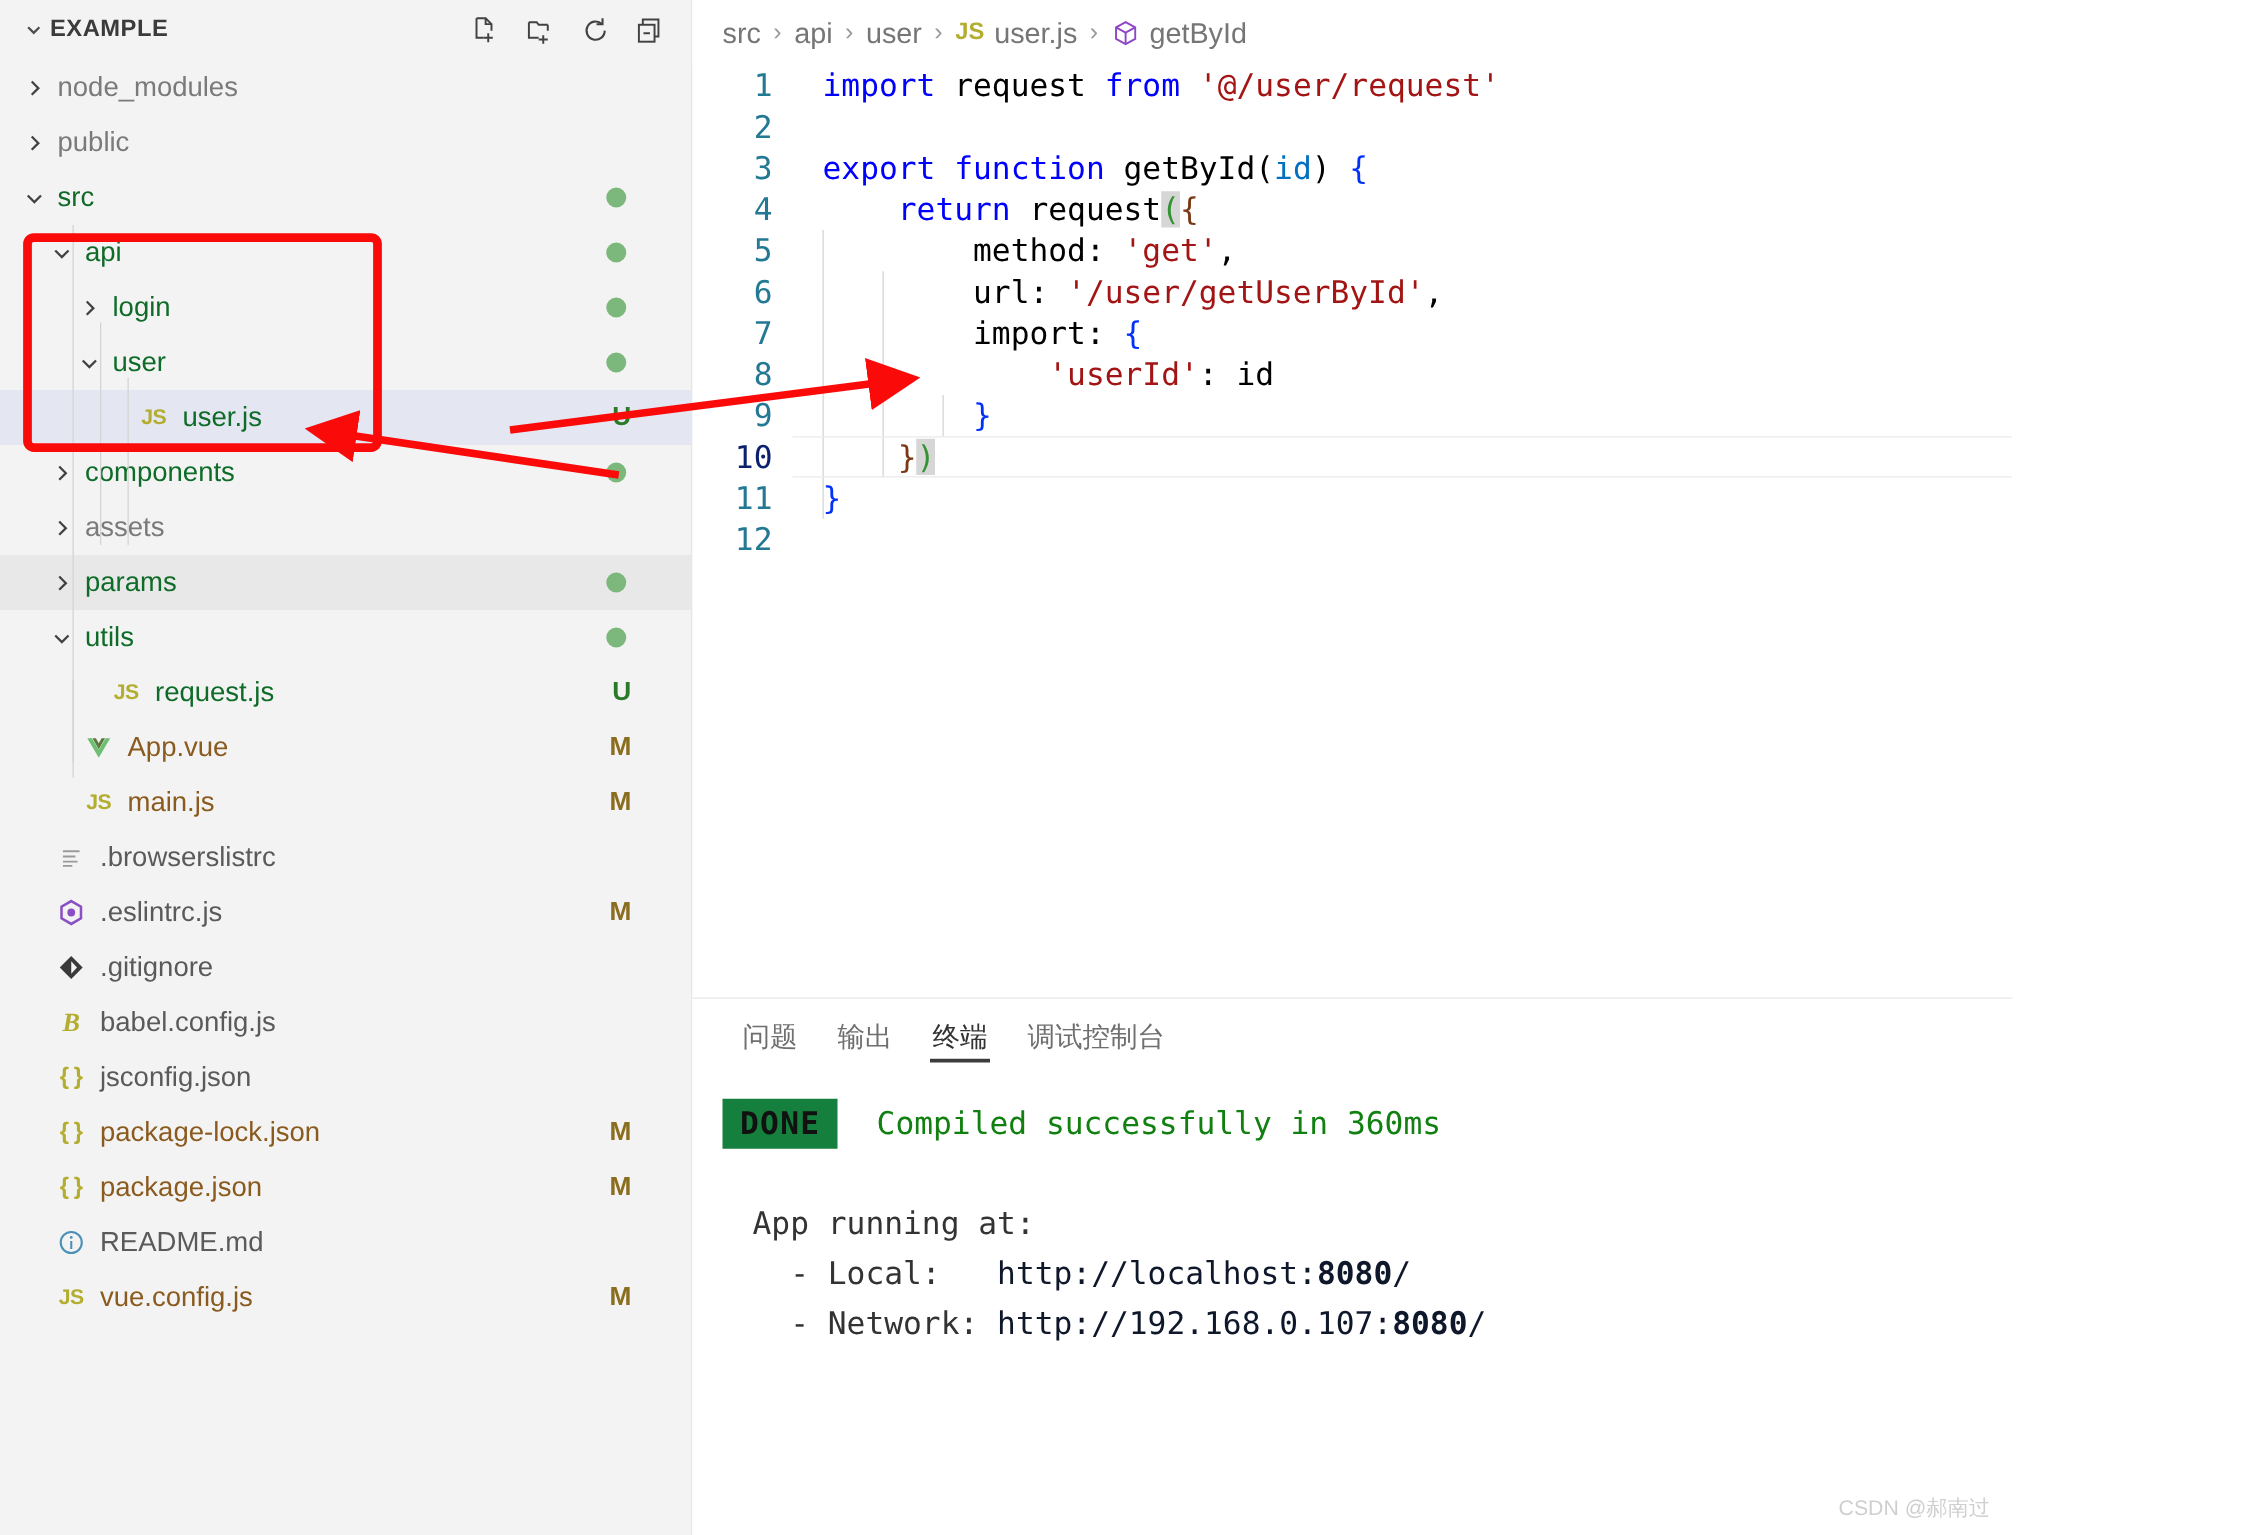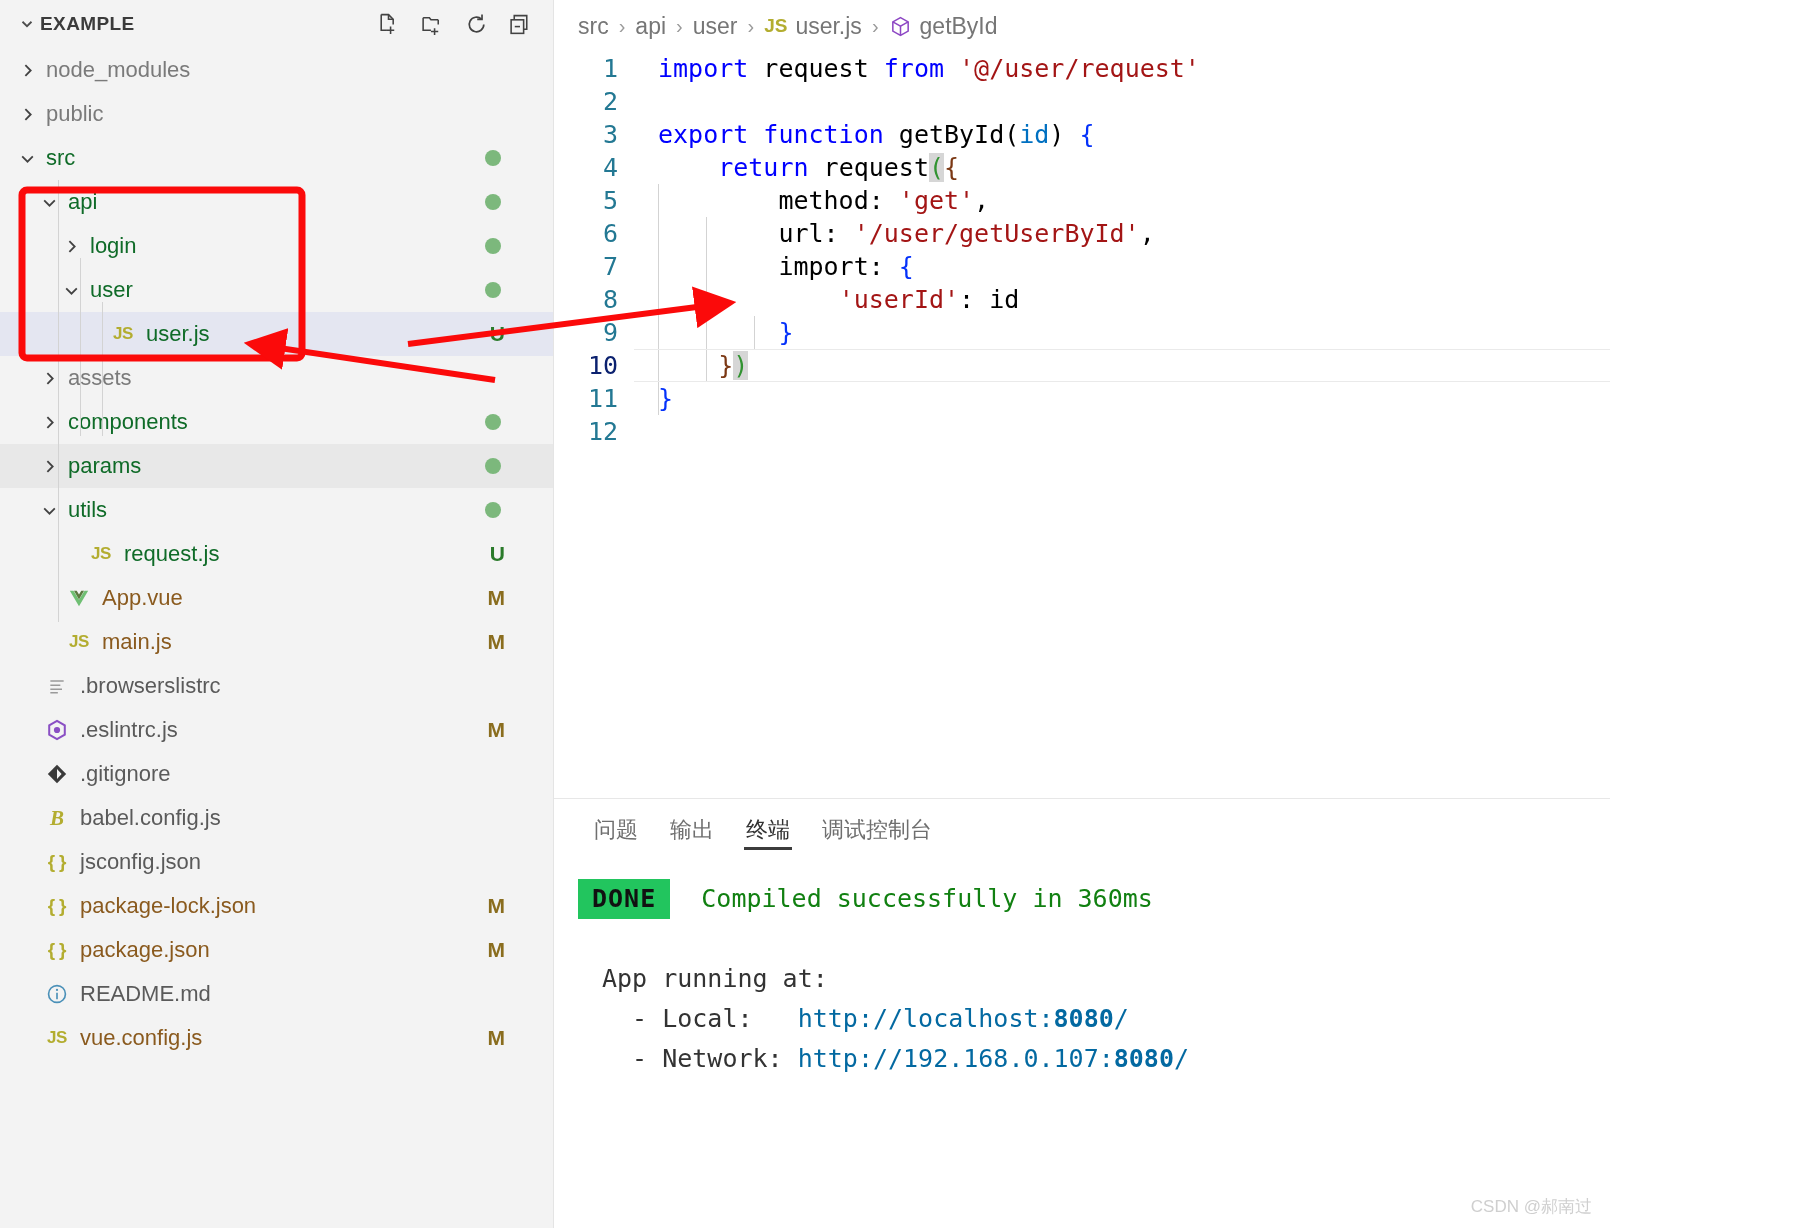--- a/index.html
+++ b/index.html
@@ -123,25 +123,25 @@
   .ptab.active::after {
     content: ""; position: absolute; left: 14px; right: 14px; bottom: 8px;
     height: 3px; background: #3c3c3c;
   }
   #terminal {
     padding: 18px 0 0 24px;
     font-family: "DejaVu Sans Mono", monospace;
     font-size: 25px; line-height: 40px; color: #333333;
   }
   .done-badge {
-    display: inline-block; background: #22c55e; color: #111111;
+    display: inline-block; background: #15803d; color: #111111;
     padding: 0 14px; font-weight: bold; letter-spacing: 1px;
   }
   .green { color: #118011; }
-  .url { color: #0369a1; margin-top: 17px; }
+  .url { color: #0f172a; margin-top: 17px; }
   .url b { font-weight: bold; }
 
   
   .anno { position: absolute; pointer-events: none; }
   #anno-svg { left: 0; top: 0; width: 1797px; height: 1228px; }
 
   #watermark {
     position: absolute; right: 18px; bottom: 10px;
     font-size: 17px; color: #cfcfcf;
     font-family: "Liberation Sans", sans-serif;
@@ -255,30 +255,30 @@
           </span>
           <span class="label c-folder">user.js</span>
           <span class="badge mark-U">U</span>
         </div>
         <div class="row">
           <span class="arrow" style="margin-left: 36px;">
             <svg width="17" height="17" viewBox="0 0 16 16" fill="none" stroke="currentColor" stroke-width="1.7">
               <path d="M6 3l5 5-5 5"></path>
             </svg>
           </span>
+          <span class="label c-folder">components</span>
+          <span class="dot" style="background: rgb(124, 184, 124);"></span>
+        </div>
+        <div class="row">
+          <span class="arrow" style="margin-left: 36px;">
+            <svg width="17" height="17" viewBox="0 0 16 16" fill="none" stroke="currentColor" stroke-width="1.7">
+              <path d="M6 3l5 5-5 5"></path>
+            </svg>
+          </span>
           <span class="label c-dim">assets</span>
-        </div>
-        <div class="row">
-          <span class="arrow" style="margin-left: 36px;">
-            <svg width="17" height="17" viewBox="0 0 16 16" fill="none" stroke="currentColor" stroke-width="1.7">
-              <path d="M6 3l5 5-5 5"></path>
-            </svg>
-          </span>
-          <span class="label c-folder">components</span>
-          <span class="dot" style="background: rgb(124, 184, 124);"></span>
         </div>
         <div class="row hover">
           <span class="arrow" style="margin-left: 36px;">
             <svg width="17" height="17" viewBox="0 0 16 16" fill="none" stroke="currentColor" stroke-width="1.7">
               <path d="M6 3l5 5-5 5"></path>
             </svg>
           </span>
           <span class="label c-folder">params</span>
           <span class="dot" style="background: rgb(124, 184, 124);"></span>
         </div>

